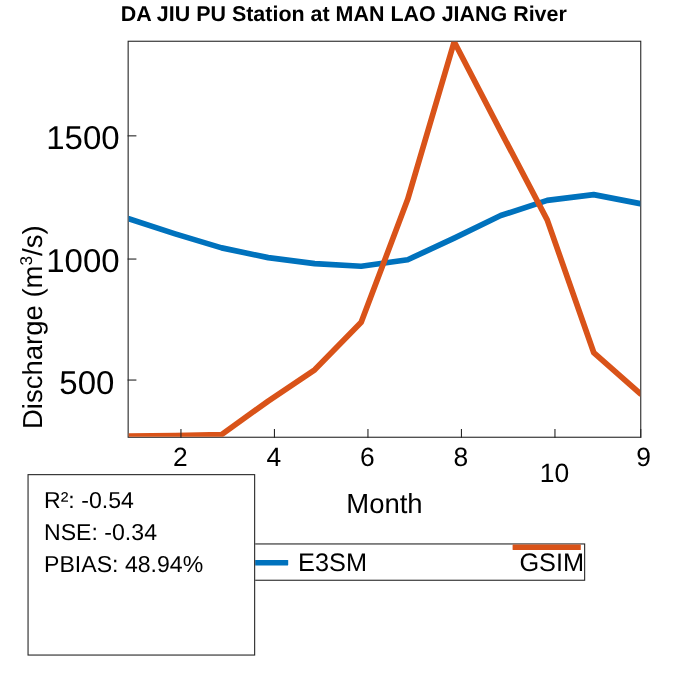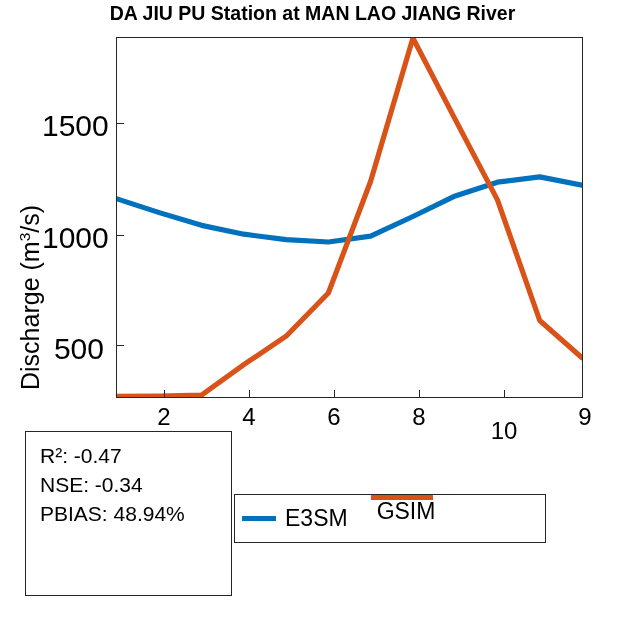--- a/index.html
+++ b/index.html
@@ -112,29 +112,30 @@
     width: 467px;
     top: 444px;
     text-align: center;
     font-size: 25px;
     white-space: nowrap;
   }
 
   
   #legend {
     position: absolute;
-    left: 234px;
+    left: 220px;
     top: 494px;
     width: 312px;
-    height: 49px;
+    height: 34px;
     border: 1.4px solid #262626;
     background: #ffffff;
     box-sizing: border-box;
     display: flex;
     align-items: center;
+    justify-content: space-between;
   }
   .legend-entry {
     display: flex;
     align-items: center;
     height: 100%;
   }
   .legend-swatch {
     height: 5px;
     border-radius: 0.5px;
   }
@@ -201,31 +202,32 @@
   <div class="x-tick-mark" style="left:504px;"></div>
   <div class="x-tick-mark" style="left:582px;"></div>
 
   <div class="x-tick-label" style="left:164px;">2</div>
   <div class="x-tick-label" style="left:249px;">4</div>
   <div class="x-tick-label" style="left:334px;">6</div>
   <div class="x-tick-label" style="left:419px;">8</div>
   <div class="x-tick-label" style="left:504px;margin-top:14px;">10</div>
   <div class="x-tick-label" style="left:585px;">9</div>
 
+  <div id="x-axis-label">Month</div>
 
   <div id="legend">
     <div class="legend-entry" id="legend-entry-e3sm">
       <span class="legend-swatch" id="legend-swatch-e3sm" style="background: rgb(0, 114, 189);"></span>
       <span class="legend-label">E3SM</span>
     </div>
     <div class="legend-entry" id="legend-entry-gsim">
       <span class="legend-swatch" id="legend-swatch-gsim" style="background: rgb(217, 83, 25);"></span>
       <span class="legend-label">GSIM</span>
     </div>
   </div>
 
   <div id="stats-box">
-    <div class="stats-line">R²: -0.47</div>
+    <div class="stats-line">R²: -0.54</div>
     <div class="stats-line">NSE: -0.34</div>
     <div class="stats-line">PBIAS: 48.94%</div>
   </div>
 
 </div>
 
 </body></html>

